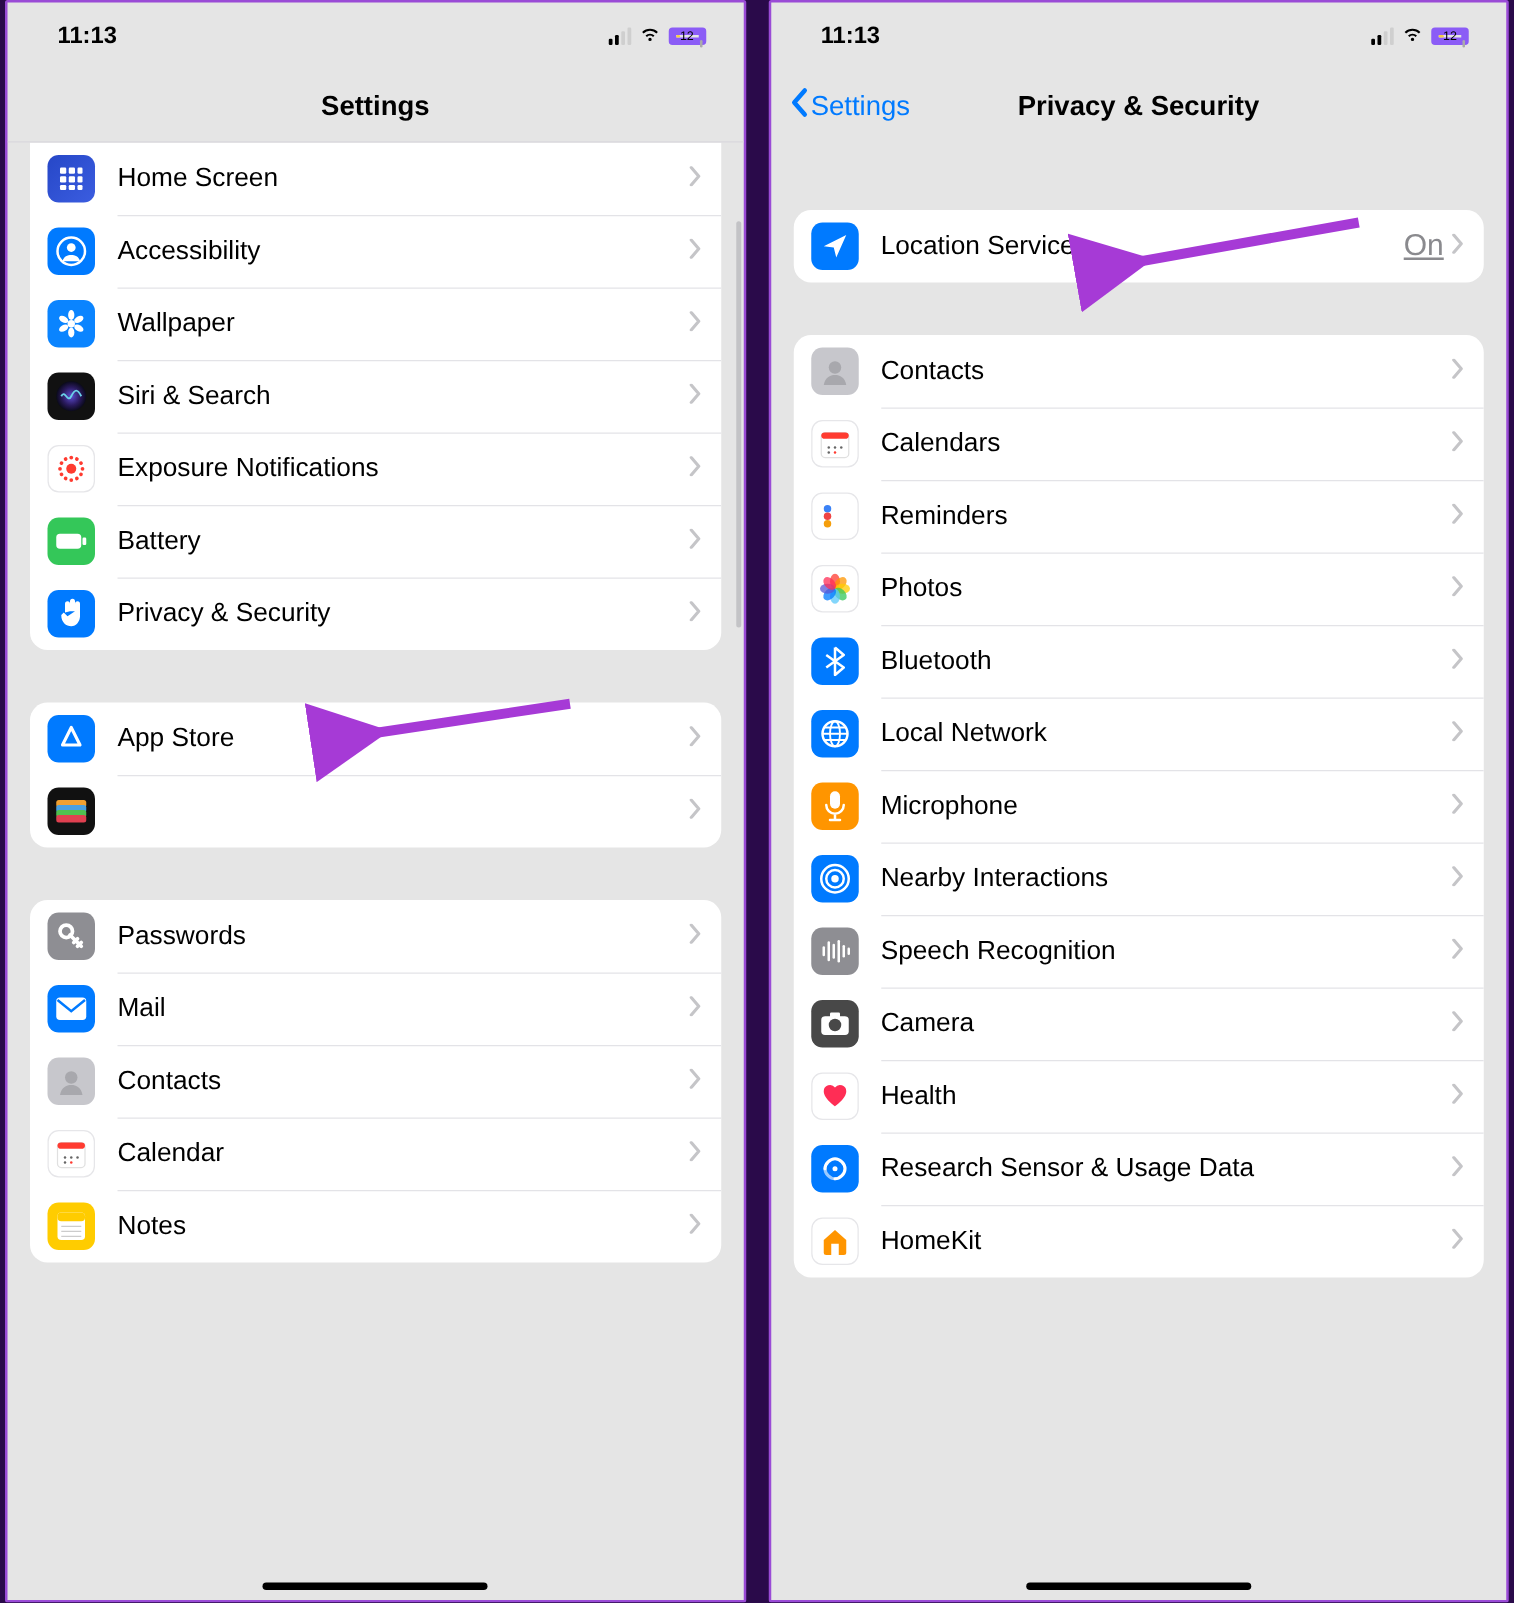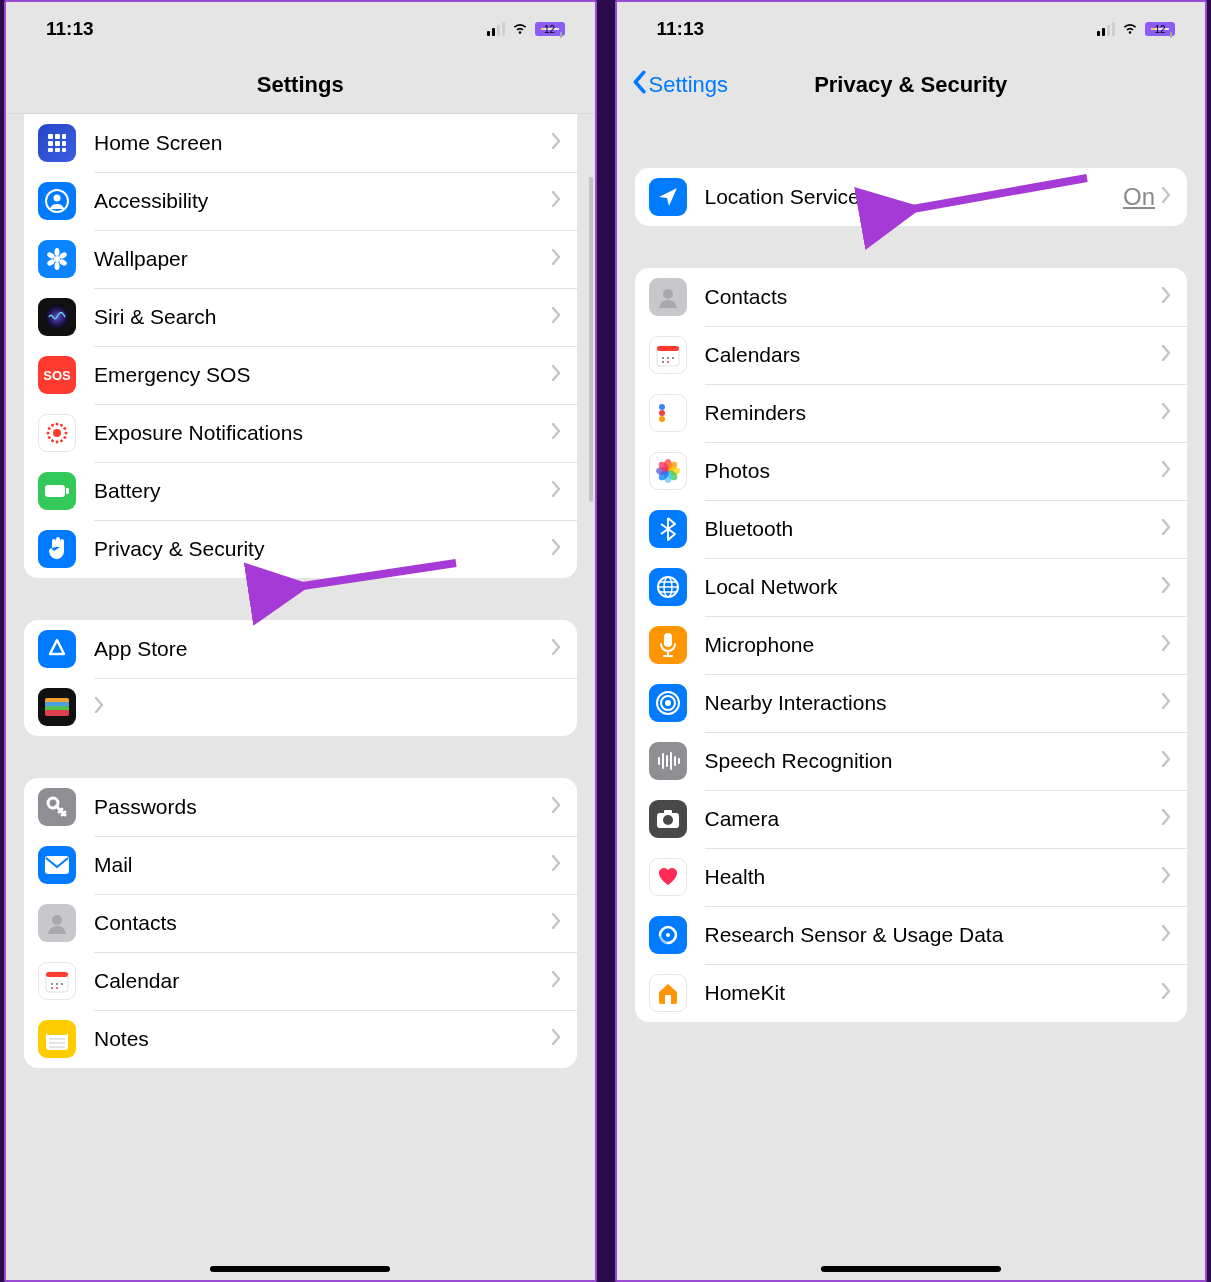--- a/index.html
+++ b/index.html
@@ -88,20 +88,21 @@
     margin-bottom: 42px;
     overflow: hidden;
   }
   .phone-left .group.first { border-top-left-radius: 0; border-top-right-radius: 0; }
   .row {
     display: flex;
     align-items: center;
     min-height: 58px;
     padding: 0 16px 0 14px;
     position: relative;
+    justify-content: space-between;
   }
   .row + .row::before {
     content: "";
     position: absolute; top: 0; left: 70px; right: 0;
     height: 1px; background: #e3e3e7;
   }
   .row-icon {
     width: 38px; height: 38px;
     border-radius: 9px;
     margin-right: 18px;
@@ -228,32 +229,20 @@
                 <radialGradient id="sg">
                   <stop offset="0" stop-color="#5d4dd1"></stop>
                   <stop offset=".6" stop-color="#2a1a5e"></stop>
                   <stop offset="1" stop-color="#0a0a1a"></stop>
                 </radialGradient>
               </defs>
               <path d="M6 14c3-6 5 6 8 0s5-6 8 0" stroke="#6ad1e8" stroke-width="1.5" fill="none"></path>
             </svg>
           </div>
         <div class="row-label">Siri &amp; Search</div>
-
-        <div class="row-chevron"><svg viewBox="0 0 10 16">
-              <path d="M2 1l6 7-6 7" stroke="#c5c5c8" stroke-width="2.5" fill="none" stroke-linecap="round" stroke-linejoin="round"></path>
-            </svg></div>
-        </div>
-        <div class="row">
-        <div class="row-icon bg-red">
-            <svg width="30" height="20" viewBox="0 0 30 20">
-              <text x="15" y="15" text-anchor="middle" font-size="13" font-weight="700" fill="#fff" font-family="Arial">SOS</text>
-            </svg>
-          </div>
-        <div class="row-label">Emergency SOS</div>
 
         <div class="row-chevron"><svg viewBox="0 0 10 16">
               <path d="M2 1l6 7-6 7" stroke="#c5c5c8" stroke-width="2.5" fill="none" stroke-linecap="round" stroke-linejoin="round"></path>
             </svg></div>
         </div>
         <div class="row">
         <div class="row-icon bg-white">
             <svg width="26" height="26" viewBox="0 0 26 26">
               <g fill="#ff3b30">
                 <circle cx="13" cy="4" r="1.5" transform="rotate(0 13 13)"></circle>

